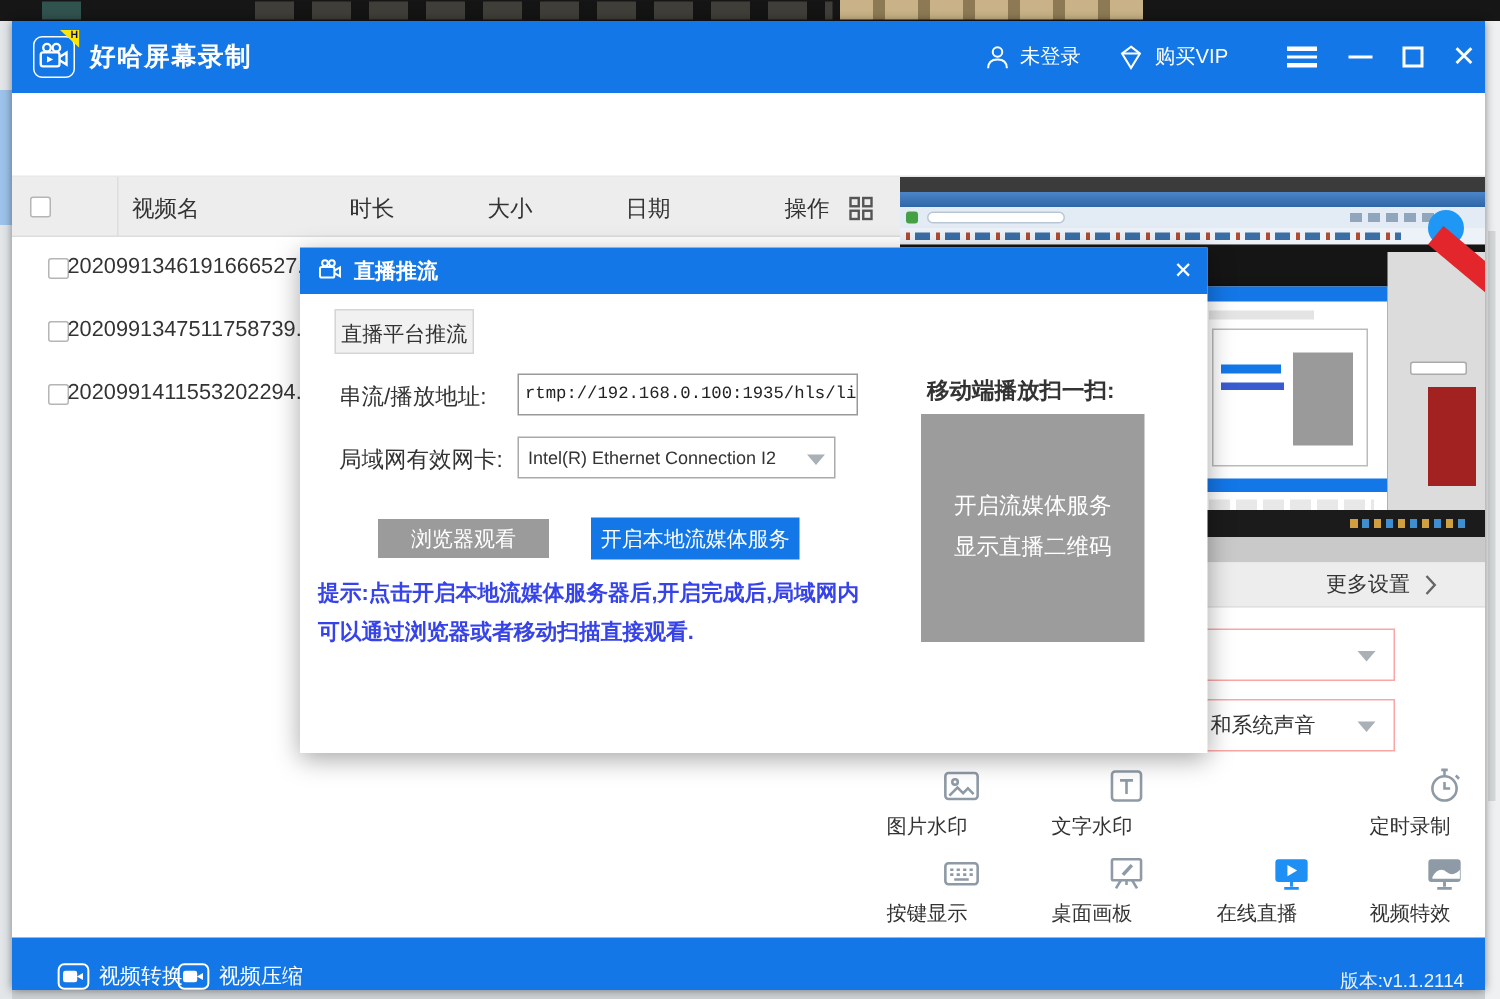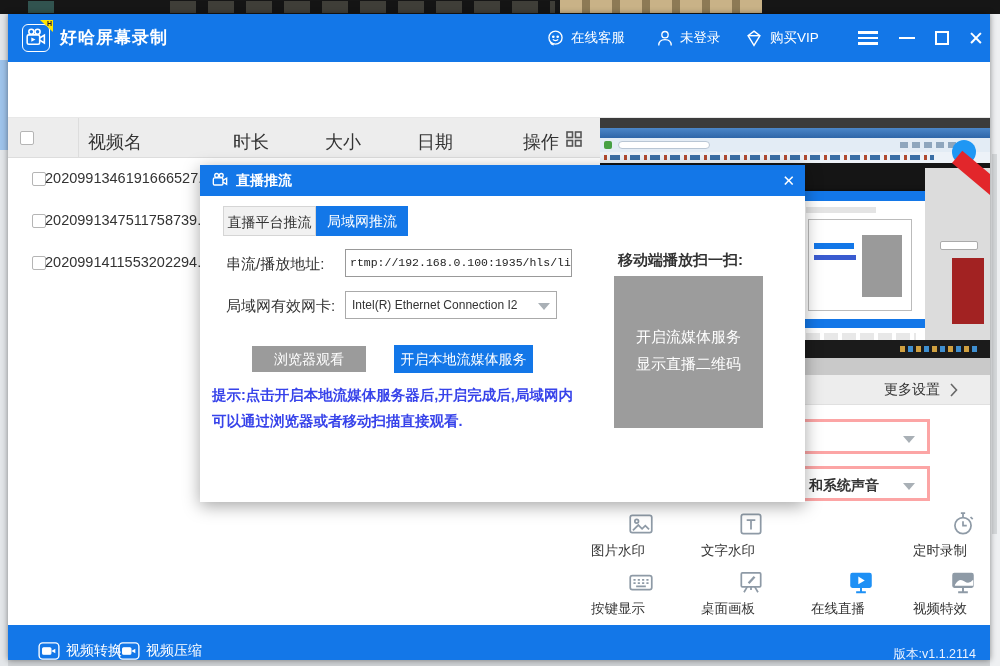--- a/index.html
+++ b/index.html
@@ -29,32 +29,32 @@
   .stop-btn{left:70px;top:66px;width:23px;height:23px;border:2px solid #d2d2d2;border-radius:50%;display:flex;align-items:center;justify-content:center;cursor:pointer;}
   .stop-sq{width:9px;height:9px;background:#cccccc;border-radius:2px;}
   .tool-label{top:69px;font-size:15px;color:#555;}
   .timer{left:162px;top:62px;font-size:26px;color:#474747;letter-spacing:1.5px;}
   .slider-line{top:76px;height:2px;background:#1377e8;border-radius:1px;}
   .slider-dot{top:72px;width:10px;height:10px;border-radius:50%;background:#1377e8;}
   .icon-blue{color:#1e90f5;}
 
   
   .list-header{left:0;top:104px;width:592px;height:40px;background:#ededed;border-bottom:1px solid #ddd;}
-  .col-h{top:12px;font-size:18px;color:#333;}
+  .col-h{top:12px;font-size:15px;color:#333;}
   .checkbox{width:14px;height:14px;border:1px solid #b5b5b5;background:#fff;border-radius:2px;cursor:pointer;}
   .vrow{left:0;width:592px;height:42px;background:#fff;}
   .vrow .name{left:37px;top:12px;font-size:14.5px;color:#333;white-space:nowrap;}
   .vsep{left:592px;top:104px;width:1px;height:507px;background:#d8d8d8;}
 
   
   .rpanel{left:592px;top:104px;width:390px;height:507px;background:#fff;}
   .preview{left:0;top:0;width:390px;height:257px;background:#d9d9d9;overflow:hidden;}
   .more-bar{left:0;top:257px;width:390px;height:30px;background:#ededed;border-bottom:1px solid #e0e0e0;}
   .more-label{right:50px;top:6px;font-size:14px;color:#333;cursor:pointer;}
-  .dd{width:212px;height:35px;border:3px solid #fca5a5;background:#fff;font-weight:bold;}
+  .dd{width:212px;height:35px;border:1px solid #fca5a5;background:#fff;}
   .dd-caret{width:0;height:0;border-left:6px solid transparent;border-right:6px solid transparent;border-top:7px solid #a9b0b6;}
   .feat{width:100px;text-align:left;cursor:pointer;color:#8e9aa6;}
   .feat-label{margin-top:4px;font-size:13.5px;color:#333;}
   .feat.active{color:#1e90f5;}
 
   
   .bottombar{left:0;top:611px;width:982px;height:35px;background:#1377e8;}
   .bb-item{top:0;height:35px;display:flex;align-items:flex-end;gap:6px;color:#fff;font-size:14px;cursor:pointer;}
   .bb-version{right:14px;top:12px;height:35px;line-height:35px;color:#eaf2ff;font-size:12.5px;}
 
@@ -101,30 +101,20 @@
           <circle cx="8" cy="6.5" r="2.4"></circle>
             <circle cx="14" cy="6.5" r="2.4"></circle>
           <rect x="4" y="9.5" width="12" height="9" rx="1.5"></rect>
           <path d="M16 12.5l4.5-2.8v7.6L16 14.5"></path>
           <path d="M8 12l4 2-4 2z" fill="currentColor" stroke="none"></path>
         </svg>
         <div class="abs app-badge">H</div>
       </div>
       <div class="abs app-title">好哈屏幕录制</div>
 
-      <div class="abs tb-item" style="left:537px;">
-        <svg width="21" height="21" viewBox="0 0 24 24" fill="none" stroke="#fff" stroke-width="1.5">
-          <circle cx="12" cy="11" r="7.5"></circle>
-          <circle cx="9.5" cy="10" r="0.8" fill="#fff"></circle>
-            <circle cx="14.5" cy="10" r="0.8" fill="#fff"></circle>
-          <path d="M9 13a4 4 0 006 0"></path>
-            <path d="M6 16.5q1.5 2.5 4 2.8"></path>
-        </svg>
-        <span>在线客服</span>
-      </div>
 
       <div class="abs tb-item" style="left:647px;">
         <svg width="20" height="20" viewBox="0 0 24 24" fill="none" stroke="#fff" stroke-width="1.6">
           <circle cx="12" cy="8" r="3.8"></circle>
             <path d="M4.5 21q0-7 7.5-7t7.5 7"></path>
         </svg>
         <span>未登录</span>
       </div>
 
       <div class="abs tb-item" style="left:735px;">
@@ -367,21 +357,20 @@
             <circle cx="13.5" cy="6.5" r="2.3"></circle>
           <rect x="4" y="9.5" width="11.5" height="8.5" rx="1.5"></rect>
             <path d="M15.5 12.5l4.5-2.6v7.2l-4.5-2.6"></path>
         </svg>
       </div>
       <div class="abs dlg-title">直播推流</div>
       <div class="abs dlg-close">✕</div>
     </div>
 
     <div class="abs tab inactive">直播平台推流</div>
-    <div class="abs tab active">局域网推流</div>
 
     <div class="abs dlg-label" style="left:26px;top:90px;">串流/播放地址:</div>
     <div class="abs dlg-input">rtmp://192.168.0.100:1935/hls/liveview</div>
 
     <div class="abs dlg-label" style="left:26px;top:132px;">局域网有效网卡:</div>
     <div class="abs dlg-select">
       <span>Intel(R) Ethernet Connection I2</span>
       <div class="abs dd-caret" style="right:6px;top:11px;"></div>
     </div>
 

